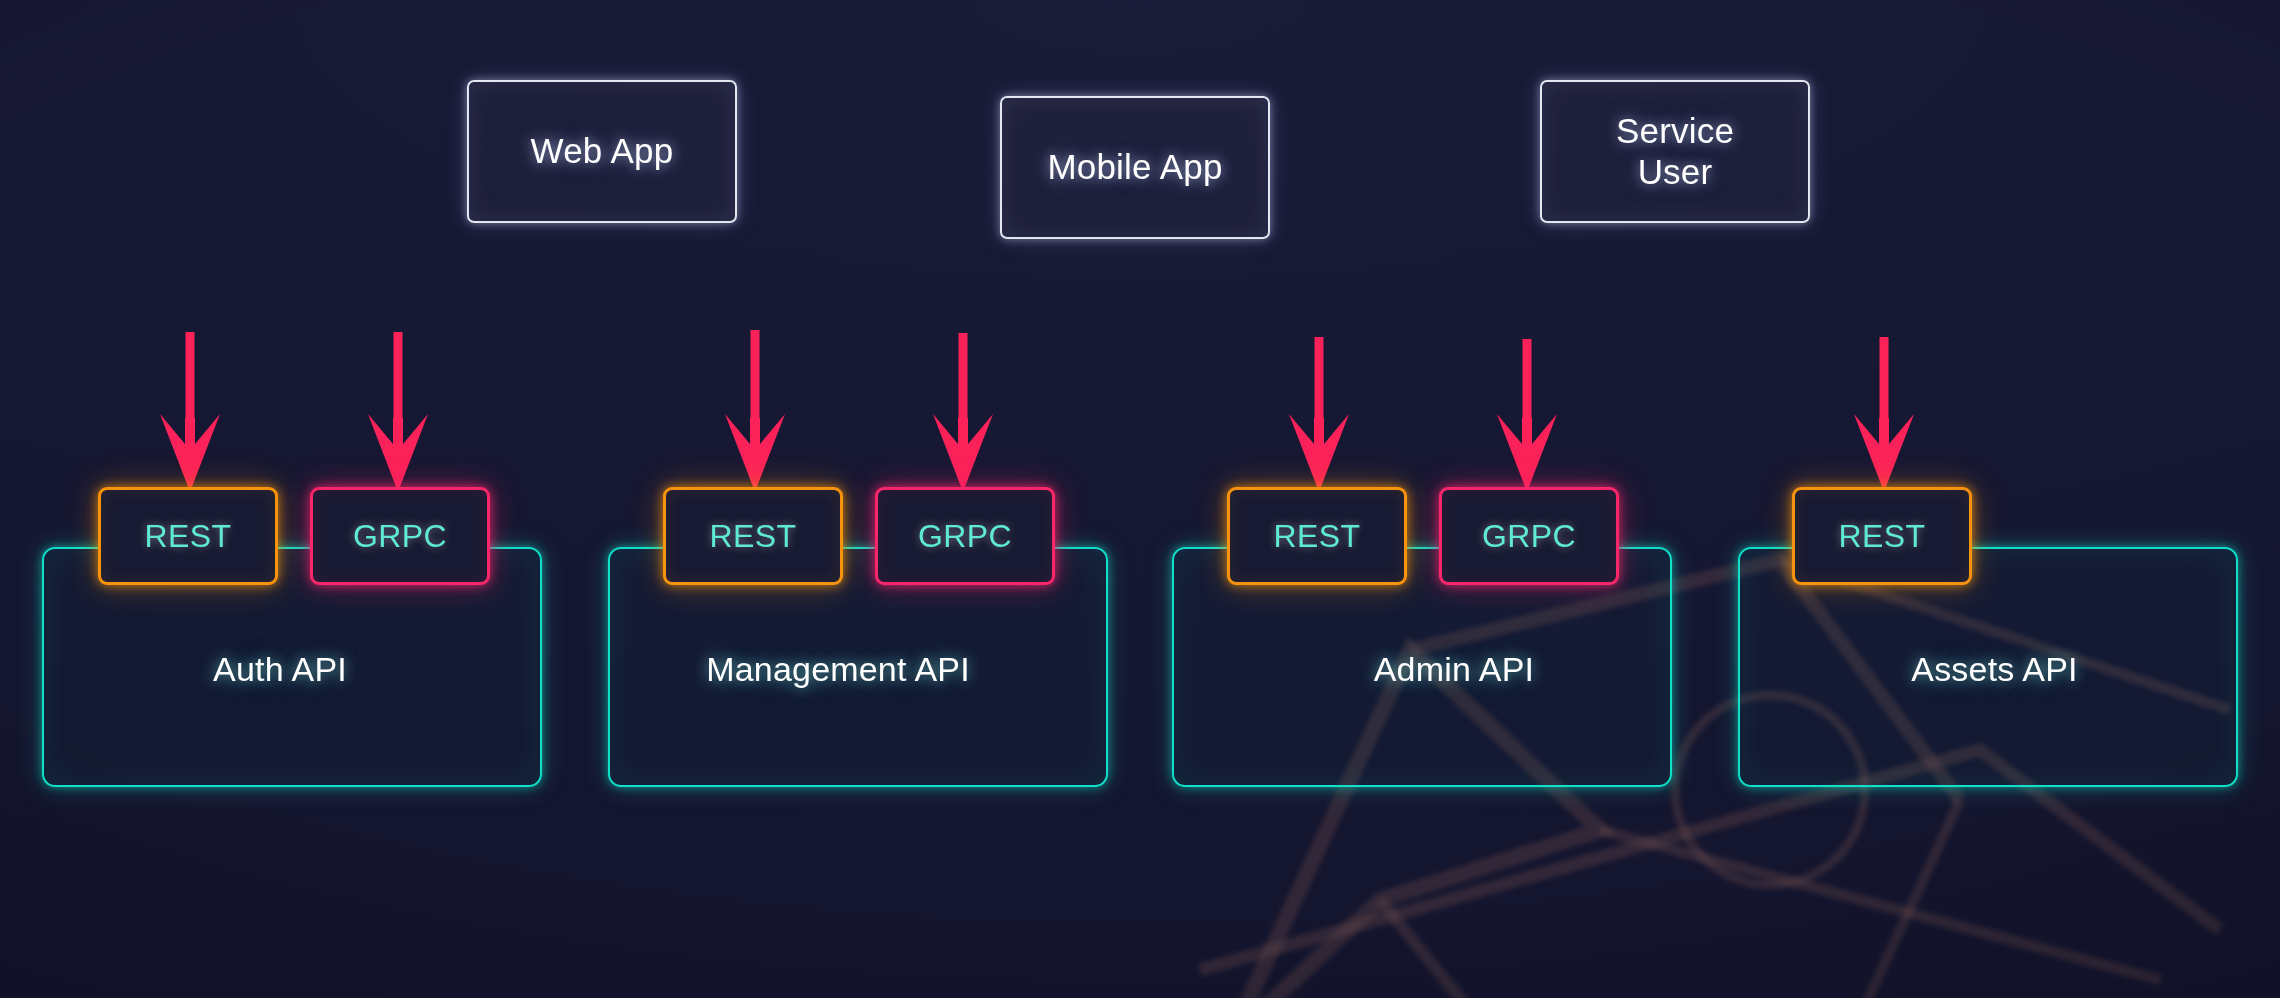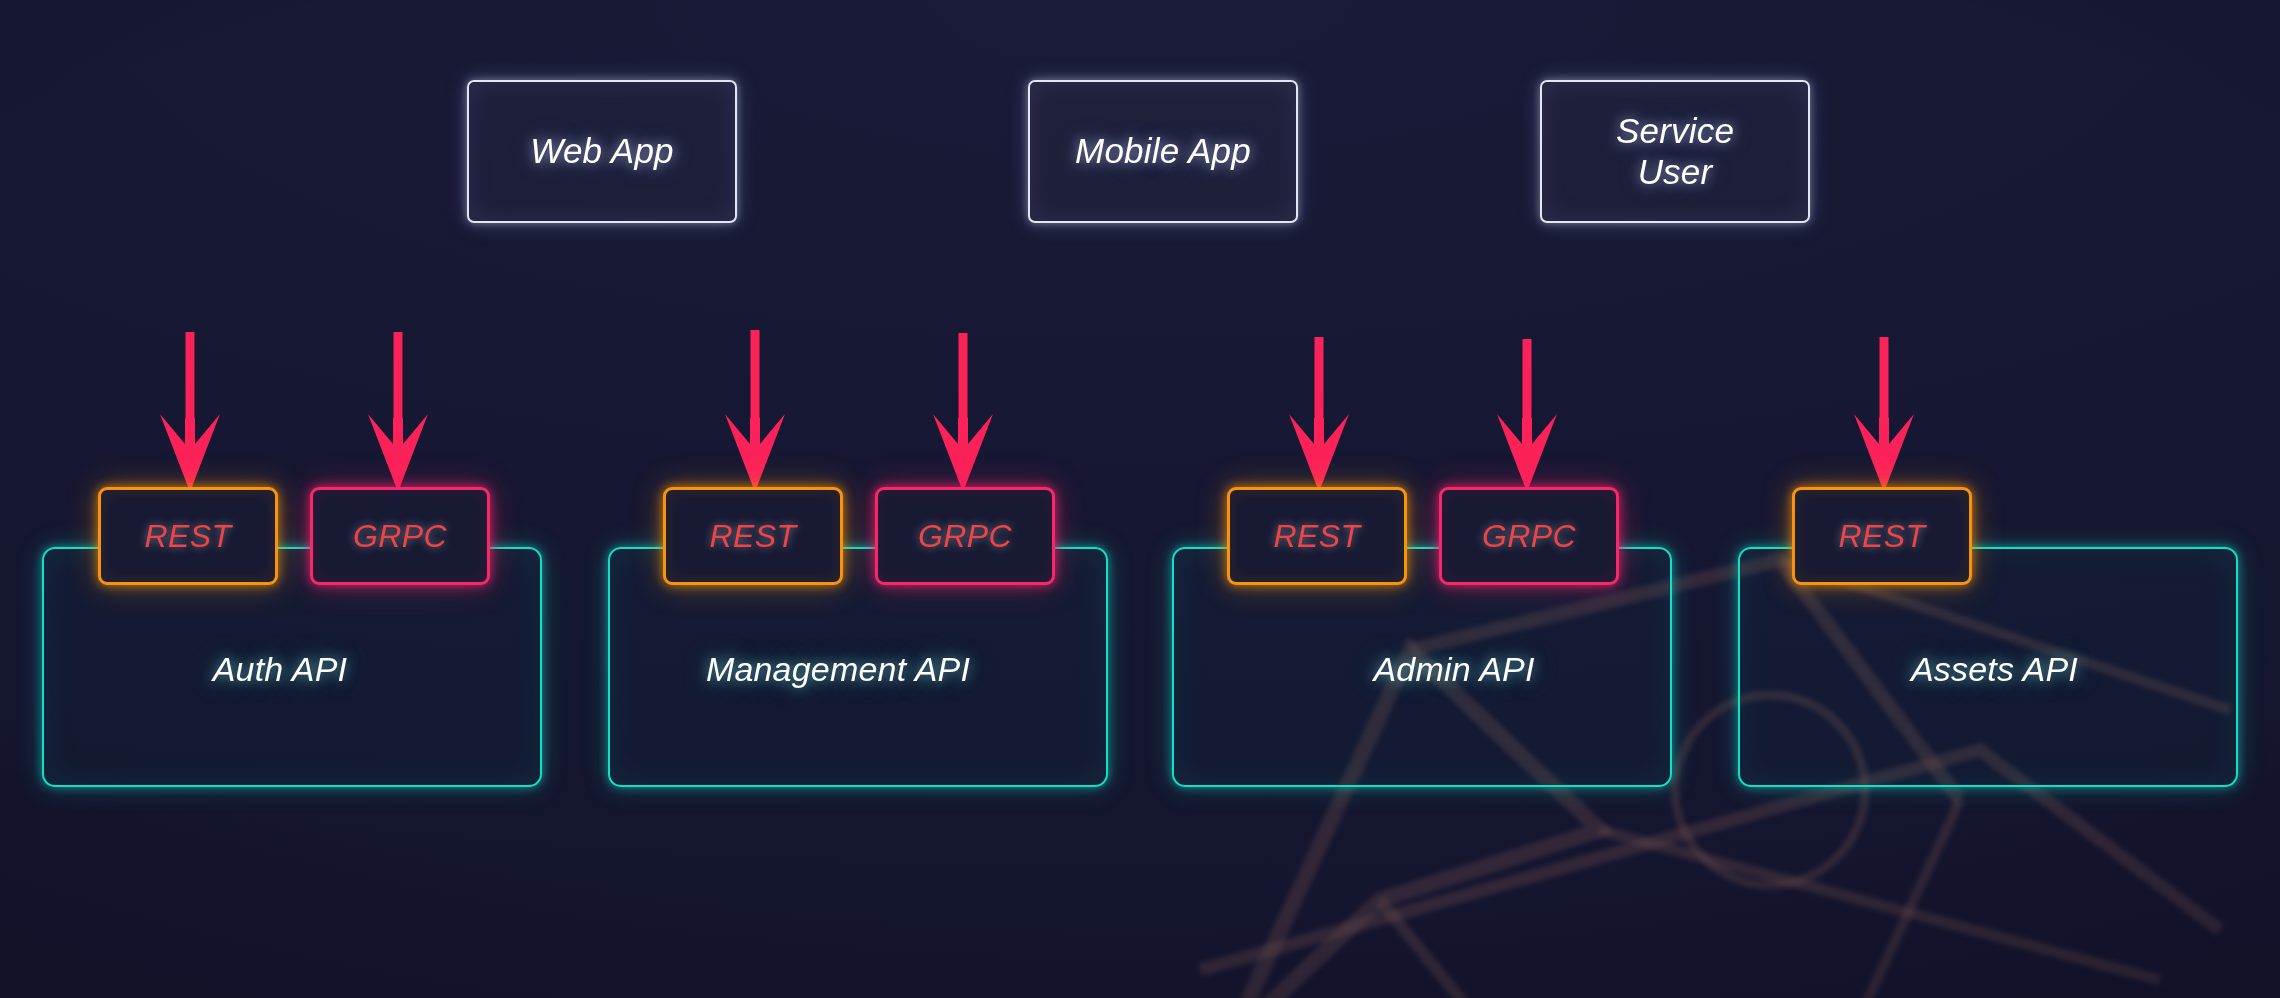--- a/index.html
+++ b/index.html
@@ -11,21 +11,20 @@
   }
 
   
   #canvas {
     position:absolute; inset:0;
     width:2280px; height:998px;
     background:
       radial-gradient(120% 90% at 50% 0%, #1a1b38 0%, #171834 40%, #14152e 100%),
       #14152e;
     overflow:hidden;
-    font-style:italic;
   }
 
   
   #bg-texture {
     position:absolute; left:1080px; top:500px;
     width:1200px; height:560px;
     opacity:.52; filter:blur(2.4px);
     pointer-events:none;
   }
   #vignette {
@@ -80,21 +79,21 @@
 
   
   .proto {
     position:absolute;
     border-radius:9px;
     background:#181a33;
     display:flex; align-items:center; justify-content:center;
     z-index:4;
   }
   .proto-label {
-    color:#ef4444;
+    color:#5eead4;
     font-size:32px;
     font-weight:300;
     letter-spacing:.4px;
     text-shadow:0 0 9px rgba(230,235,255,.45);
   }
   .proto.rest {
     border:3px solid #f7930c;
     box-shadow:
       0 0 11px rgba(247,147,12,.75),
       0 0 30px rgba(247,147,12,.38),
@@ -125,21 +124,21 @@
       <circle cx="690" cy="290" r="95" stroke-width="9"></circle>
     </g>
   </svg>
 
   <div id="vignette"></div>
 
   <div id="clients-layer">
       <div class="client-box" style="left: 467px; top: 80px; width: 270px; height: 143px;">
         <div class="client-label">Web App</div>
       </div>
-      <div class="client-box" style="left: 1000px; top: 80px; width: 270px; height: 143px; margin-left: 28px;">
+      <div class="client-box" style="left: 1000px; top: 96px; width: 270px; height: 143px;">
         <div class="client-label">Mobile App</div>
       </div>
       <div class="client-box" style="left: 1532px; top: 80px; width: 270px; height: 143px; margin-left: 8px;">
         <div class="client-label">Service
 User</div>
       </div>
     </div>
 
   <svg id="arrows-layer" style="position:absolute;inset:0;width:2280px;height:998px;pointer-events:none;">
       <g>

